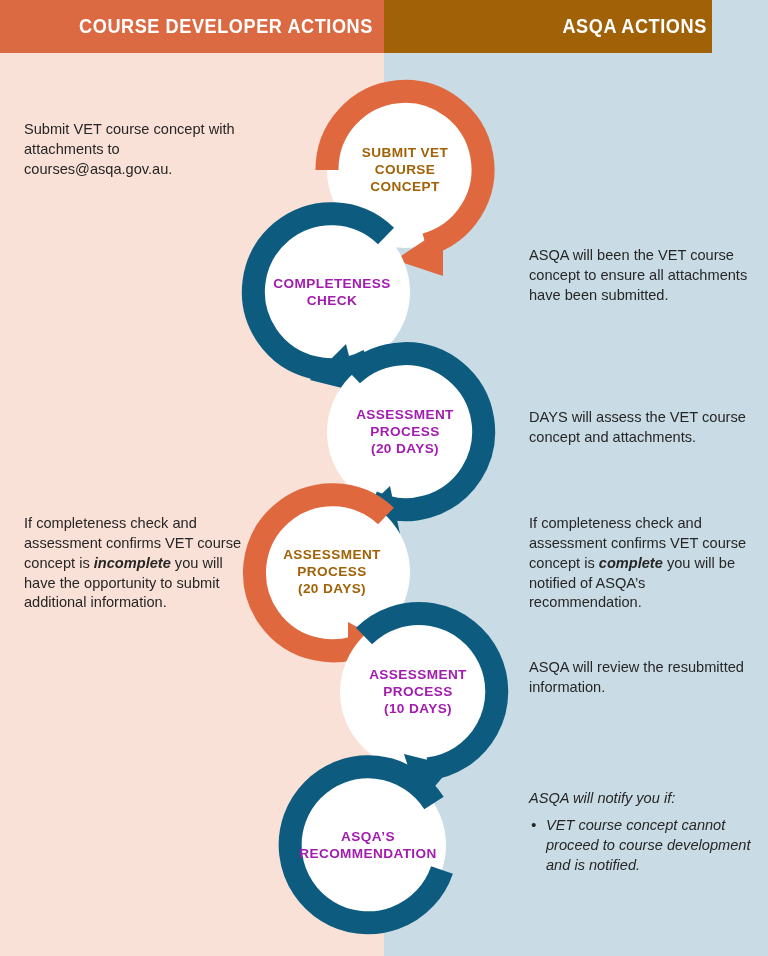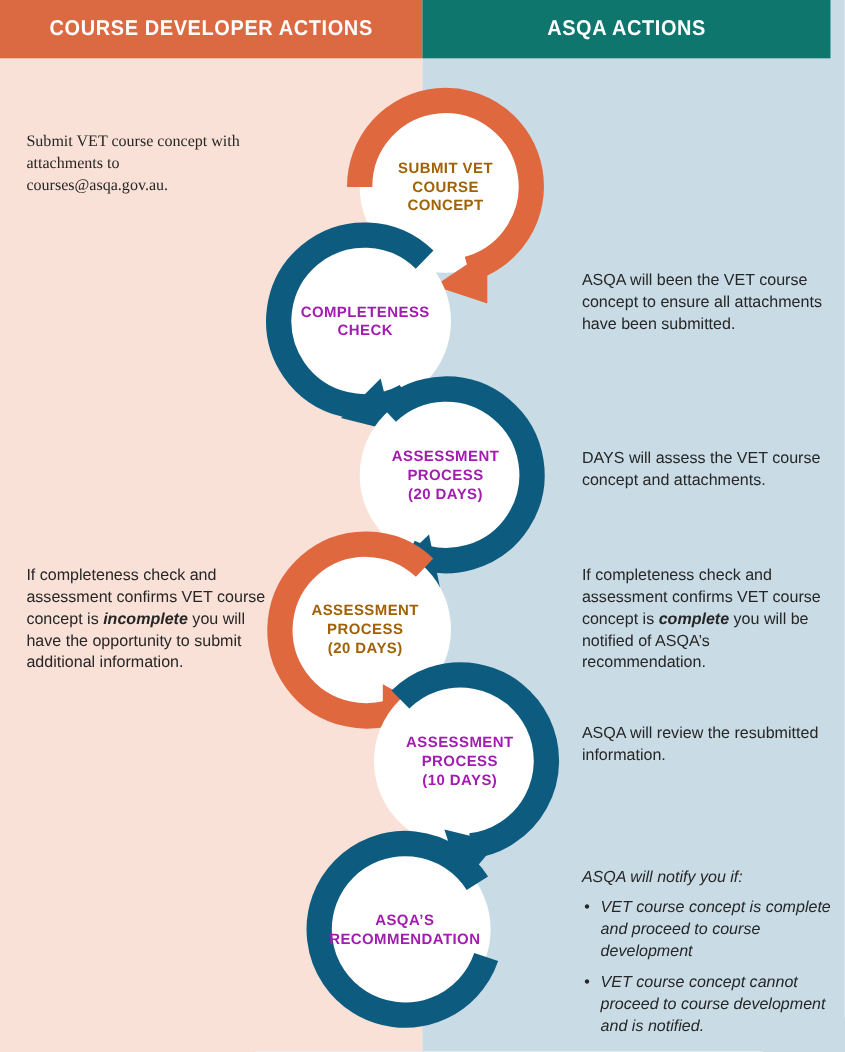--- a/index.html
+++ b/index.html
@@ -17,24 +17,24 @@
     background: #fae1d7;
   }
   #panel-right {
     position: absolute; left: 384px; top: 0; width: 384px; height: 956px;
     background: #c9dce6;
   }
 
   
   #header-left, #header-right {
     position: absolute; top: 0; height: 53px;
-    display: flex; align-items: center; justify-content: center;
+    display: flex; align-items: center; justify-content: flex-end;
   }
   #header-left  { left: 0;     width: 384px; background: #db6a42; }
-  #header-right { left: 384px; width: 371px; background: #0f766e; }
+  #header-right { left: 384px; width: 328px; background: #a16207; }
   .header-title {
     color: #ffffff;
     font-weight: bold;
     font-size: 19.5px;
     letter-spacing: 0.6px;
     font-stretch: condensed;
     transform: scaleX(0.93);
     white-space: nowrap;
     text-transform: uppercase;
   }
@@ -142,31 +142,30 @@
 (20 DAYS)</div>
 <div class="node-label orange" style="left:332px; top:572px;">ASSESSMENT
 PROCESS
 (20 DAYS)</div>
 <div class="node-label blue" style="left:418px; top:692px;">ASSESSMENT
 PROCESS
 (10 DAYS)</div>
 <div class="node-label blue" style="left:368px; top:845px; width:200px;">ASQA’S
 RECOMMENDATION</div>
 
-<div class="note" style="left:24px; top:120px; width:215px;font-family:Liberation Serif, serif;">Submit VET course concept with attachments to courses@asqa.gov.au.</div>
+<div class="note" style="left:24px; top:120px; width:215px;">Submit VET course concept with attachments to courses@asqa.gov.au.</div>
 
 <div class="note" style="left:24px; top:514px; width:218px;"><span>If completeness check and assessment confirms VET course concept is </span><b>incomplete</b><span> you will have the opportunity to submit additional information.</span></div>
 
 <div class="note" style="left:529px; top:246px; width:225px;">ASQA will been the VET course concept to ensure all attachments have been submitted.</div>
 
 <div class="note" style="left:529px; top:408px; width:232px;">DAYS will assess the VET course concept and attachments.</div>
 
 <div class="note" style="left:529px; top:514px; width:220px;"><span>If completeness check and assessment confirms VET course concept is </span><b>complete</b><span> you will be notified of ASQA’s recommendation.</span></div>
 
 <div class="note" style="left:529px; top:658px; width:222px;">ASQA will review the resubmitted information.</div>
 
 <div class="note" style="left:529px; top:789px; width:228px;font-style:italic;">
   <div>ASQA will notify you if:</div>
   <ul>
-      <li>VET course concept is complete and proceed to course development</li>
       <li>VET course concept cannot proceed to course development and is notified.</li>
     </ul>
 </div>
 
 </body></html>

